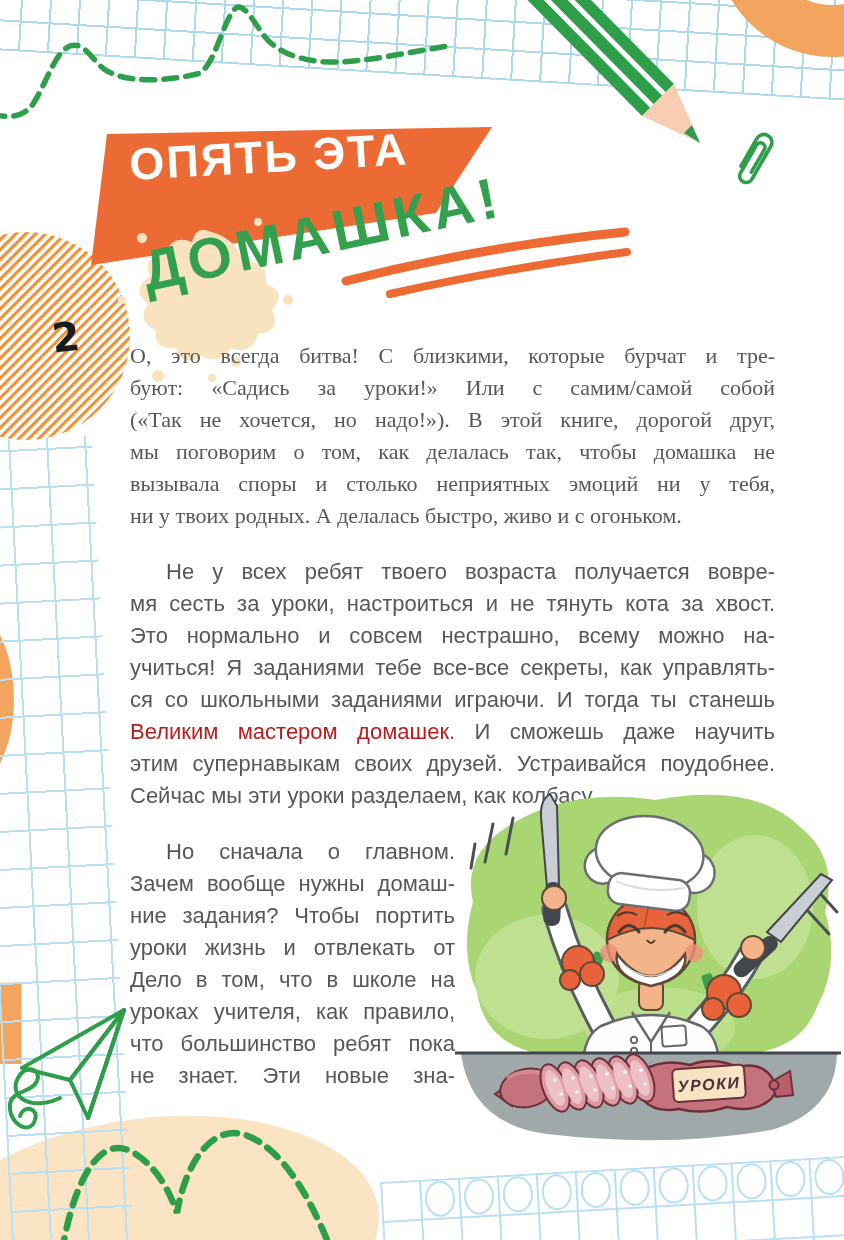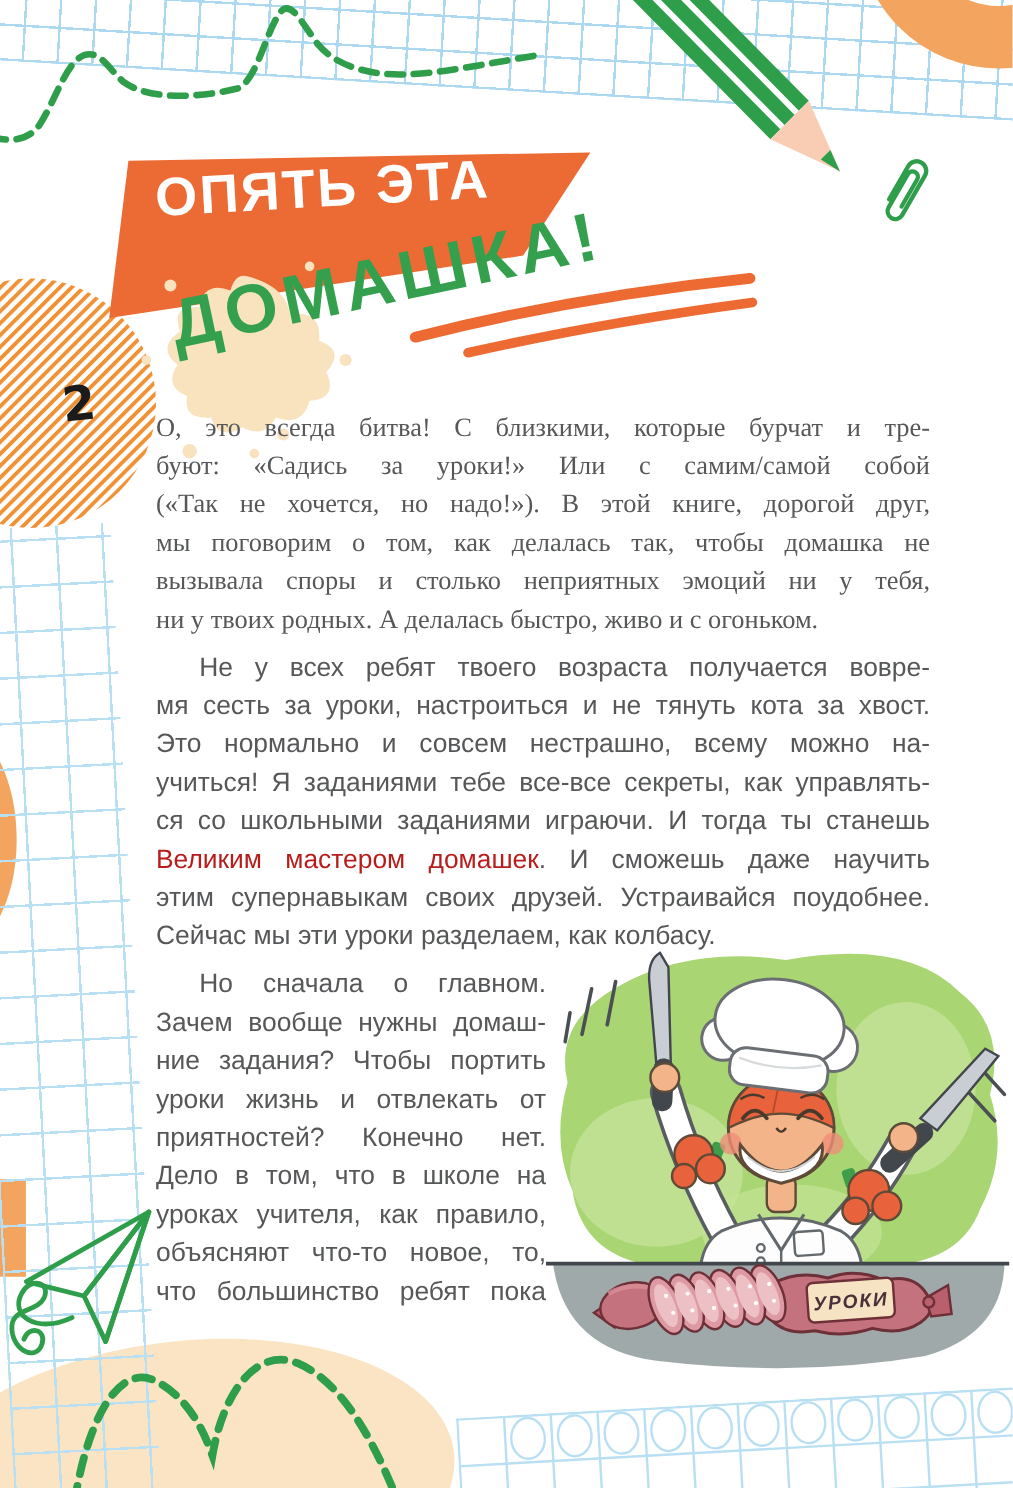--- a/index.html
+++ b/index.html
@@ -41,21 +41,21 @@
   #title2{left:150px;top:238px;font-size:57px;letter-spacing:5px;color:#34A04E;
     transform:rotate(-12deg);transform-origin:0 100%;line-height:66px;}
 
   
   #pagenum{position:absolute;left:52px;top:314px;font-size:40px;font-weight:bold;
     color:#1b1b1b;z-index:4;transform:rotate(-6deg);font-family:"DejaVu Sans",sans-serif;}
 
   
   #body-text{position:absolute;left:130px;top:340px;z-index:5;color:#565759;}
   .para{overflow:hidden;}
-  .para + .para{margin-top:8px;}
+  .para + .para{margin-top:24px;}
   .line{height:32px;line-height:32px;font-size:22px;
     text-align:justify;text-align-last:justify;white-space:nowrap;}
   .line.nj{text-align:right;text-align-last:left;}
   .line.ind{text-indent:36px;}
   .accent{color:#b91c1c;}
 
   
   #chef{position:absolute;left:455px;top:782px;z-index:5;}
 </style>
 </head>
@@ -193,25 +193,24 @@
         <div class="line"><span>ся со школьными заданиями играючи. И тогда ты станешь</span></div>
         <div class="line"><span class="accent">Великим мастером домашек</span><span>. И сможешь даже научить</span></div>
         <div class="line"><span>этим супернавыкам своих друзей. Устраивайся поудобнее.</span></div>
         <div class="line nj"><span>Сейчас мы эти уроки разделаем, как колбасу.</span></div>
       </div>
       <div class="para" style="width: 325px;">
         <div class="line ind"><span>Но сначала о главном.</span></div>
         <div class="line"><span>Зачем вообще нужны домаш-</span></div>
         <div class="line"><span>ние задания? Чтобы портить</span></div>
         <div class="line"><span>уроки жизнь и отвлекать от</span></div>
-        <div class="line"><span>приятностей? Конечно нет.</span></div>
         <div class="line"><span>Дело в том, что в школе на</span></div>
         <div class="line"><span>уроках учителя, как правило,</span></div>
-        <div class="line"><span>объясняют что-то новое, то,</span></div>
         <div class="line"><span>что большинство ребят пока</span></div>
+        <div class="line"><span>не знает. Эти новые зна-</span></div>
       </div>
     </div>
 
   <svg id="chef" width="390" height="372" viewBox="0 0 390 372">
 
     <g>
       <path d="M 60,40 Q 120,6 200,18 Q 300,0 345,45 Q 384,75 370,130 Q 386,180 362,225
                Q 346,268 290,272 L 85,272 Q 30,262 22,210 Q 4,170 18,120 Q 6,70 60,40 Z" fill="#A9D572"></path>
       <ellipse cx="92" cy="195" rx="72" ry="62" fill="#C3E295" opacity="0.85"></ellipse>
       <ellipse cx="300" cy="125" rx="58" ry="72" fill="#C3E295" opacity="0.85"></ellipse>

